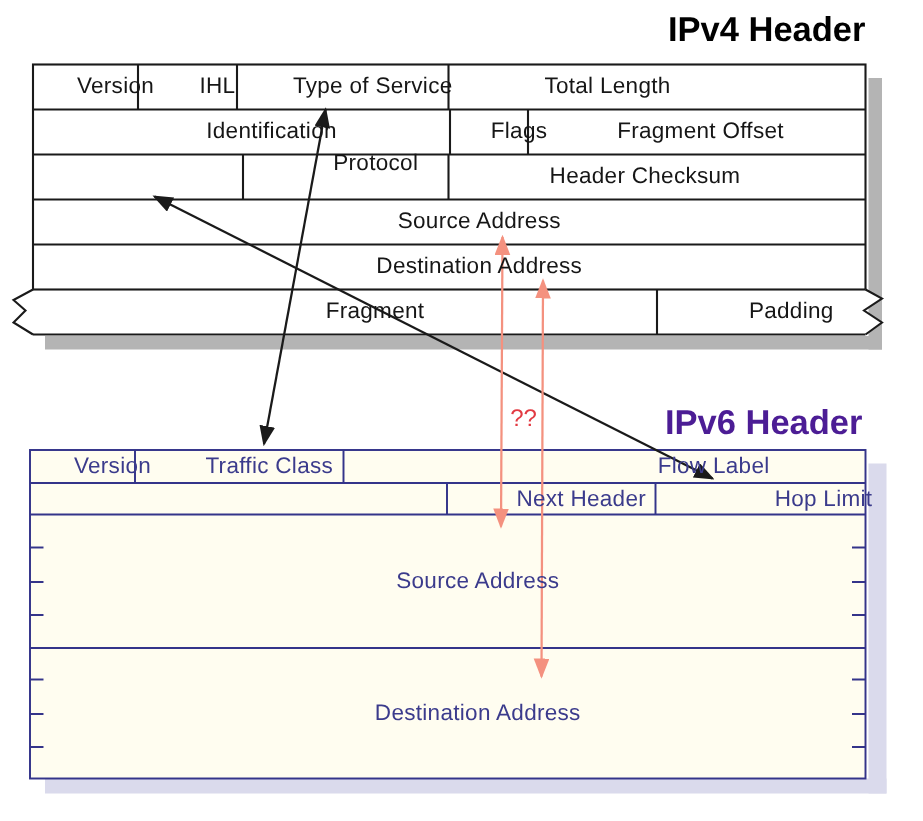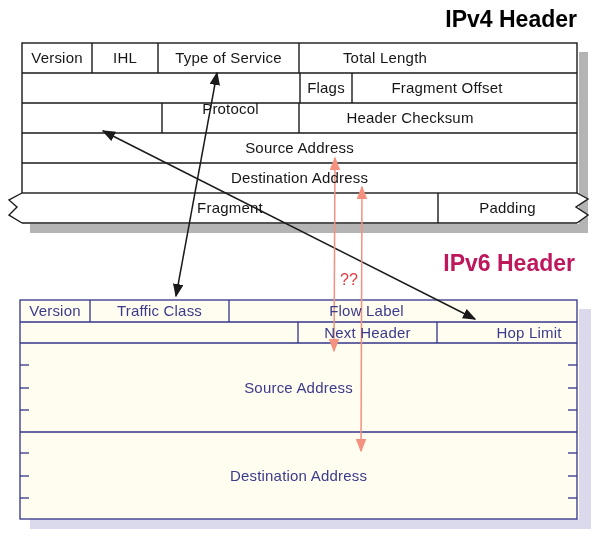--- a/index.html
+++ b/index.html
@@ -3,29 +3,29 @@
 <meta charset="utf-8">
 <style>
   html,body{margin:0;padding:0;background:#ffffff;}
   .canvas{
     position:relative;width:615px;height:547px;background:#ffffff;
     font-family:"Liberation Sans", sans-serif;overflow:hidden;
   }
   .layer{position:absolute;left:0;top:0;}
   .lbl{
     position:absolute;text-align:center;white-space:nowrap;
-    font-size:15px;letter-spacing:0.2px;
+    font-size:15px;letter-spacing:0.2px;padding-left:20px;
   }
   .v4{color:#161616;}
   .v6{color:#3b3b8c;}
   .title{
     position:absolute;font-size:23px;font-weight:bold;white-space:nowrap;
   }
   .title-v4{top:6px;right:38px;color:#000000;}
-  .title-v6{top:250px;right:40px;color:#be185d;}
+  .title-v6{top:268px;right:40px;color:#4c1d95;}
   .qq{
     position:absolute;left:336px;top:271px;font-size:16px;width:26px;
     text-align:center;color:#e23a42;
   }
   
   .h30{height:30px;line-height:30px;}
   .h23{height:23px;line-height:23px;}
   .h21{height:21px;line-height:21px;}
   .h89{height:89px;line-height:89px;}
   .h87{height:87px;line-height:87px;}
@@ -112,32 +112,33 @@
       </g>
   </svg>
 
   <div class="title title-v4">IPv4 Header</div>
   <div class="title title-v6">IPv6 Header</div>
 
   <div class="lbl v4 h30" style="left:22px;top:43px;width:70px;">Version</div>
   <div class="lbl v4 h30" style="left:92px;top:43px;width:66px;">IHL</div>
   <div class="lbl v4 h30" style="left:299px;top:43px;width:172px;">Total Length</div>
   <div class="lbl v4 h30" style="left:158px;top:43px;width:141px;">Type of Service</div>
+  <div class="lbl v4 h30" style="left:22px;top:73px;width:278px;">Identification</div>
   <div class="lbl v4 h30" style="left:300px;top:73px;width:52px;">Flags</div>
   <div class="lbl v4 h30" style="left:352px;top:73px;width:190px;">Fragment Offset</div>
   <div class="lbl v4 h30" style="left:162px;top:94px;width:137px;">Protocol</div>
   <div class="lbl v4 h30" style="left:299px;top:103px;width:222px;">Header Checksum</div>
   <div class="lbl v4 h30" style="left:22px;top:133px;width:555px;">Source Address</div>
   <div class="lbl v4 h30" style="left:22px;top:163px;width:555px;">Destination Address</div>
   <div class="lbl v4 h30" style="left:22px;top:193px;width:416px;">Fragment</div>
   <div class="lbl v4 h30" style="left:438px;top:193px;width:139px;">Padding</div>
 
   <div class="lbl v6 h23" style="left:20px;top:299px;width:70px;">Version</div>
   <div class="lbl v6 h23" style="left:90px;top:299px;width:139px;">Traffic Class</div>
-  <div class="lbl v6 h23" style="left:226px;top:299px;width:281px;">Flow Label</div>
+  <div class="lbl v6 h23" style="left:212px;top:299px;width:281px;text-align:right;">Flow Label</div>
   <div class="lbl v6 h21" style="left:298px;top:322px;width:139px;">Next Header</div>
   <div class="lbl v6 h21" style="left:437px;top:322px;width:140px;margin-left:22px;">Hop Limit</div>
   <div class="lbl v6 h89" style="left:20px;top:343px;width:557px;">Source Address</div>
   <div class="lbl v6 h87" style="left:20px;top:432px;width:557px;">Destination Address</div>
 
   <div class="qq" style="color: rgb(226, 58, 66);">??</div>
 
 </div>
 
 </body></html>

